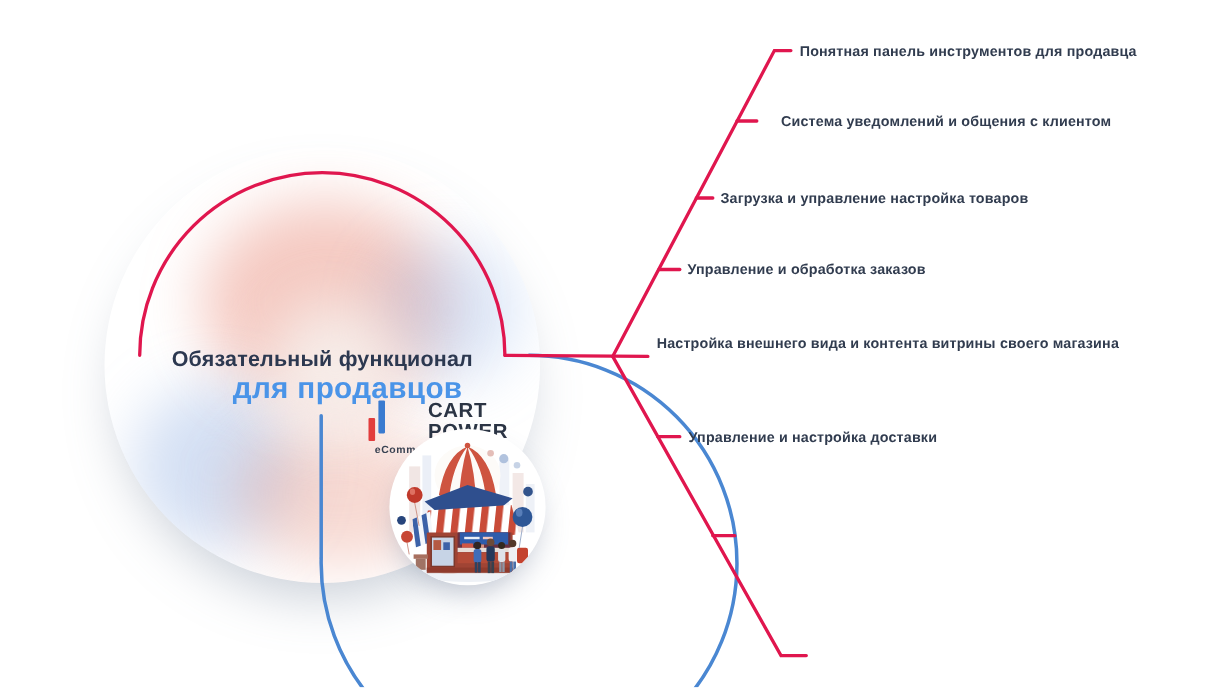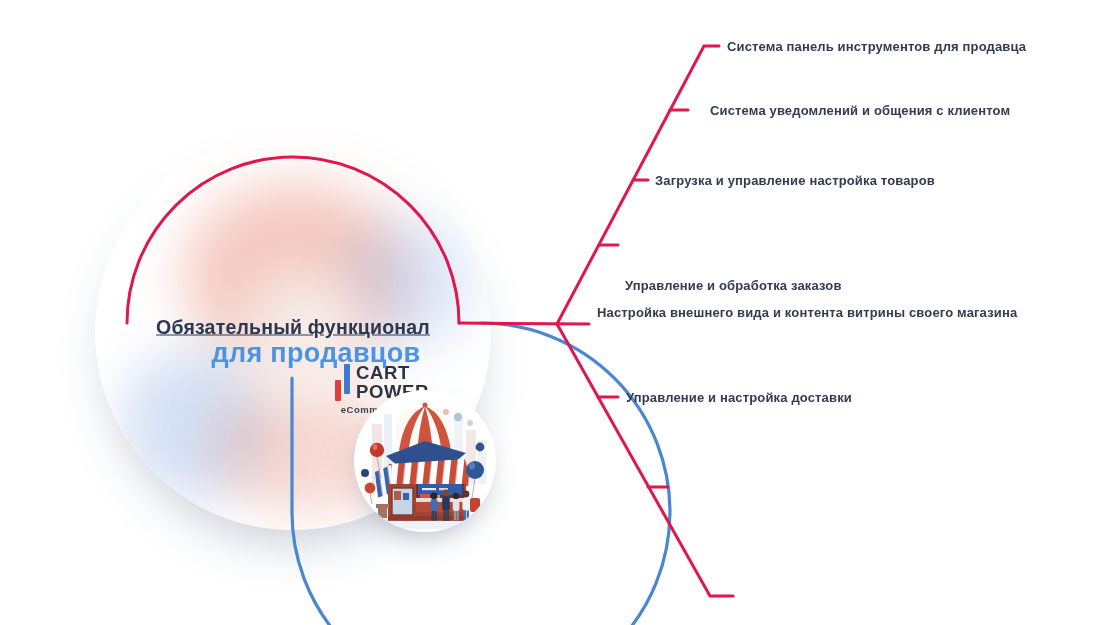--- a/index.html
+++ b/index.html
@@ -23,45 +23,45 @@
     box-shadow:0 26px 48px -14px rgba(110,125,150,.38);
   }
   .blob{position:absolute;border-radius:50%;filter:blur(26px);}
   .blob-a{left:88px;top:48px;width:225px;height:185px;background:rgba(230,115,95,.38);}
   .blob-b{left:26px;top:215px;width:150px;height:150px;background:rgba(120,160,220,.32);}
   .blob-c{left:118px;top:250px;width:190px;height:130px;background:rgba(228,128,105,.30);}
   .blob-d{left:248px;top:84px;width:130px;height:130px;background:rgba(130,170,230,.28);}
   .blob-e{left:150px;top:140px;width:120px;height:120px;background:rgba(246,240,236,.9);}
   
   .logo{position:absolute;left:239px;top:229px;width:112px;}
-  .logo-row{display:flex;align-items:flex-start;}
+  .logo-row{display:flex;align-items:flex-start;gap:33px;}
   .logo-bars{position:relative;width:17px;height:39px;flex:0 0 17px;}
   .bar{position:absolute;width:6px;border-radius:1px;}
   .bar-blue{left:10px;top:1px;height:30px;background:var(--logo-bar-blue);}
   .bar-red{left:1px;top:17px;height:21px;background:var(--logo-bar-red);}
   .logo-words{margin-left:5px;text-align:left;color:#2b3444;font-size:18.5px;
     font-weight:600;line-height:19px;letter-spacing:.6px;}
   .logo-tagline{margin-top:2px;text-align:center;color:#394252;font-size:9.5px;
     font-weight:600;letter-spacing:.55px;white-space:nowrap;}
   
   .center-title{position:absolute;left:293px;top:327px;transform:translate(-50%,-50%);
-    color:var(--title-dark);font-size:19.5px;font-weight:700;letter-spacing:.2px;white-space:nowrap;z-index:3;text-decoration:underline;}
+    color:var(--title-dark);font-size:19.5px;font-weight:700;letter-spacing:.2px;white-space:nowrap;z-index:3;}
   .center-subtitle{position:absolute;left:292px;top:353px;transform:translate(-50%,-50%);
     color:var(--title-blue);font-size:27px;font-weight:700;letter-spacing:.3px;white-space:nowrap;z-index:3;margin-left:24px;}
   
   .lines-svg{position:absolute;left:0;top:0;width:1100px;height:625px;z-index:4;pointer-events:none;}
   .red-line{stroke:var(--line-red);stroke-width:3;fill:none;stroke-linecap:round;stroke-linejoin:miter;}
   .blue-line{stroke:var(--line-blue);stroke-width:3.2;fill:none;stroke-linecap:round;}
   
   .branch-label{position:absolute;transform:translateY(-50%);color:var(--text-dark);
     font-size:13px;font-weight:600;letter-spacing:.15px;white-space:nowrap;z-index:5;}
   .bl-0{left:727px;top:46px;}
   .bl-1{left:710px;top:110px;}
   .bl-2{left:655px;top:180px;}
-  .bl-3{left:625px;top:245px;margin-top:40px;}
+  .bl-3{left:625px;top:245px;}
   .bl-4{left:597px;top:312px;}
   .bl-5{left:626px;top:397px;}
   .bl-6{left:679px;top:487px;}
   .bl-7{left:742px;top:596px;}
   
   .shop-circle{
     position:absolute;left:354px;top:390px;width:142px;height:142px;border-radius:50%;
     background:#ffffff;overflow:hidden;z-index:6;
     box-shadow:0 14px 28px -8px rgba(110,125,150,.45);
   }
@@ -104,21 +104,21 @@
     <path class="red-line" d="M459,323 L589,324"></path>
     <path class="red-line" d="M557,324 L704,46 L719,46"></path>
     <path class="red-line" d="M557,324 L710,596 L733,596"></path>
     <path class="red-line" d="M670,110 L688,110"></path>
     <path class="red-line" d="M633,180 L648,180"></path>
     <path class="red-line" d="M599,245 L618,245"></path>
     <path class="red-line" d="M598,397 L618,397"></path>
     <path class="red-line" d="M648,487 L668,487"></path>
   </svg>
 
-  <div class="branch-label bl-0">Система панель инструментов для продавца</div>
+  <div class="branch-label bl-0">Понятная панель инструментов для продавца</div>
   <div class="branch-label bl-1">Система уведомлений и общения с клиентом</div>
   <div class="branch-label bl-2">Загрузка и управление настройка товаров</div>
   <div class="branch-label bl-3">Управление и обработка заказов</div>
   <div class="branch-label bl-4">Настройка внешнего вида и контента витрины своего магазина</div>
   <div class="branch-label bl-5">Управление и настройка доставки</div>
 
   <div class="shop-circle">
     <svg viewBox="0 0 142 142" xmlns="http://www.w3.org/2000/svg">
       <defs>
         <pattern id="redStripes" width="13" height="13" patternUnits="userSpaceOnUse" patternTransform="rotate(6)">

